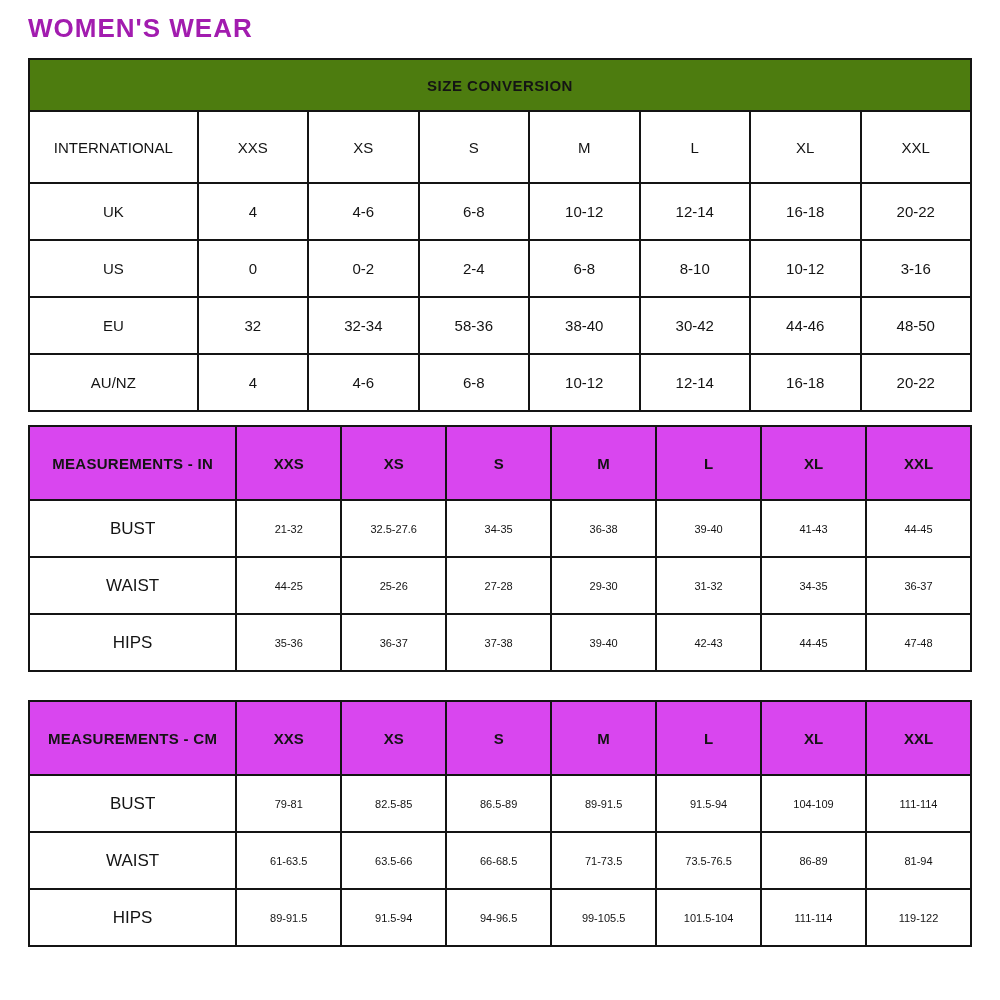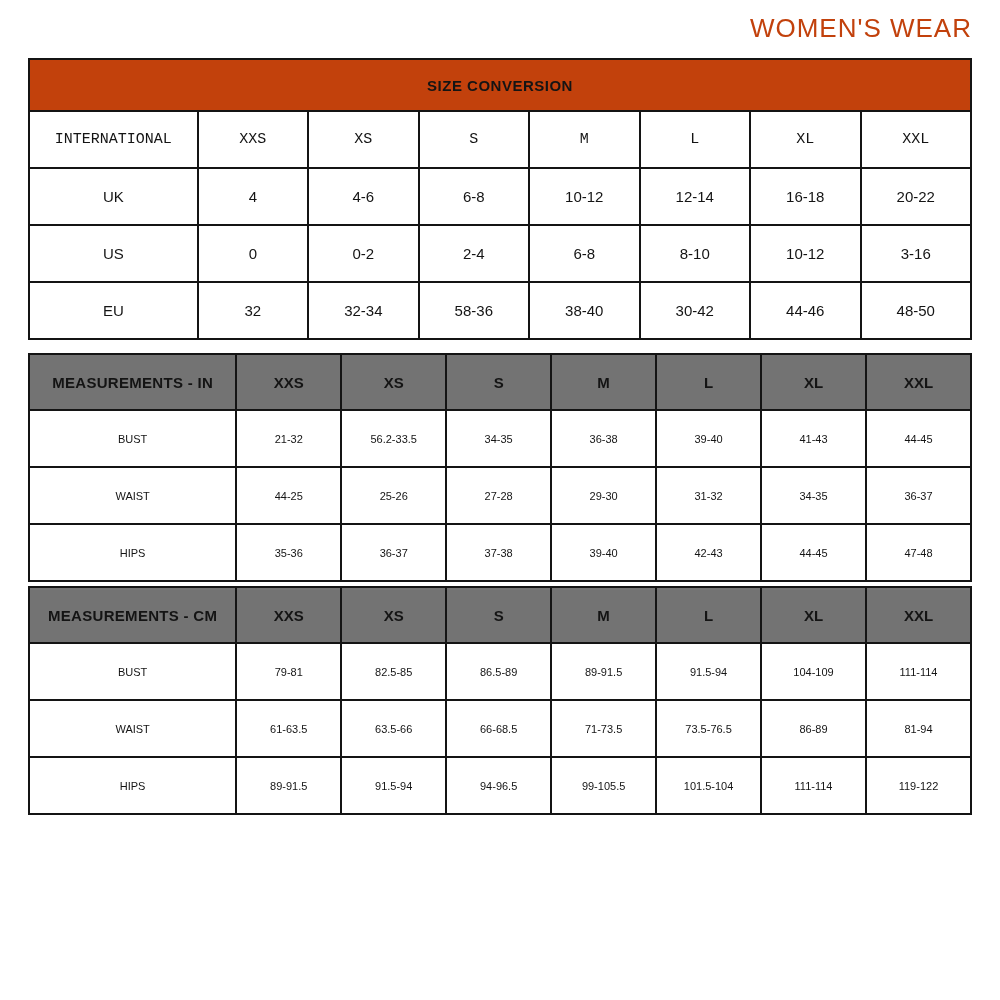--- a/index.html
+++ b/index.html
@@ -7,63 +7,63 @@
     width: 1000px; height: 1000px;
     background: #ffffff;
     font-family: "Liberation Sans", sans-serif;
     color: #141414;
   }
   .page {
     width: 1000px; height: 1000px;
     padding: 13px 28px 10px 28px;
   }
   .page-title {
-    text-align: right;
+    text-align: left;
     font-size: 26px;
-    font-weight: 400;
+    font-weight: 700;
     letter-spacing: 1px;
     margin-bottom: 14px;
-    color: #c2410c;
+    color: #a21caf;
   }
   table {
     width: 100%;
     border-collapse: collapse;
     table-layout: fixed;
   }
   td, th {
     border: 2px solid #141414;
     text-align: center;
     vertical-align: middle;
     font-weight: 400;
     font-size: 15px;
     overflow: hidden;
     white-space: nowrap;
   }
   
   .t-conv .title-row th {
-    background: #c2410c;
+    background: #4d7c0f;
     font-weight: 700;
     font-size: 15px;
     letter-spacing: .5px;
     height: 52px;
   }
-  .t-conv .sizes-row td { height: 57px; background: #ffffff; font-family: Liberation Mono, monospace; }
+  .t-conv .sizes-row td { height: 72px; background: #ffffff; }
   .t-conv tbody td { height: 57px; }
   
   .t-meas { margin-top: 13px; }
   .t-meas thead th {
-    background: #737373;
+    background: #d946ef;
     font-weight: 700;
     font-size: 15px;
-    height: 56px;
+    height: 74px;
   }
   .t-meas thead th.corner { letter-spacing: .3px; }
   .t-meas tbody td { height: 57px; font-size: 11px; }
-  .t-meas tbody td.row-label { font-size: 11px; }
-  .t-cm { margin-top: 4px; border-radius: 23px; }
+  .t-meas tbody td.row-label { font-size: 17px; }
+  .t-cm { margin-top: 28px; border-radius: 23px; }
 </style>
 </head>
 <body>
 
 <div class="page">
 
   <div class="page-title">WOMEN'S WEAR</div>
 
   <table class="t-conv">
     <colgroup>
@@ -115,20 +115,30 @@
         <tr>
           <td class="row-label">EU</td>
           <td>32</td>
           <td>32-34</td>
           <td>58-36</td>
           <td>38-40</td>
           <td>30-42</td>
           <td>44-46</td>
           <td>48-50</td>
         </tr>
+        <tr>
+          <td class="row-label">AU/NZ</td>
+          <td>4</td>
+          <td>4-6</td>
+          <td>6-8</td>
+          <td>10-12</td>
+          <td>12-14</td>
+          <td>16-18</td>
+          <td>20-22</td>
+        </tr>
       </tbody>
   </table>
 
   <table class="t-meas">
     <colgroup>
       <col style="width:22%">
       <col style="width:11.14%">
         <col style="width:11.14%">
         <col style="width:11.14%">
       <col style="width:11.14%">
@@ -145,21 +155,21 @@
           <th>M</th>
           <th>L</th>
           <th>XL</th>
           <th>XXL</th>
         </tr>
     </thead>
     <tbody>
         <tr>
           <td class="row-label">BUST</td>
           <td>21-32</td>
-          <td>56.2-33.5</td>
+          <td>32.5-27.6</td>
           <td>34-35</td>
           <td>36-38</td>
           <td>39-40</td>
           <td>41-43</td>
           <td>44-45</td>
         </tr>
         <tr>
           <td class="row-label">WAIST</td>
           <td>44-25</td>
           <td>25-26</td>

